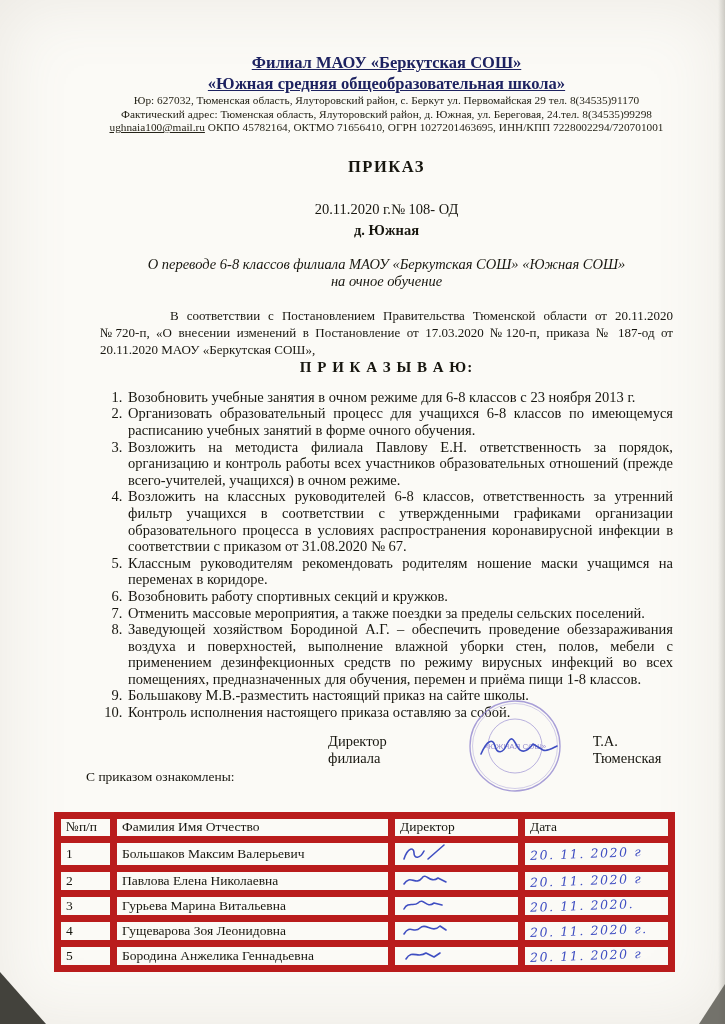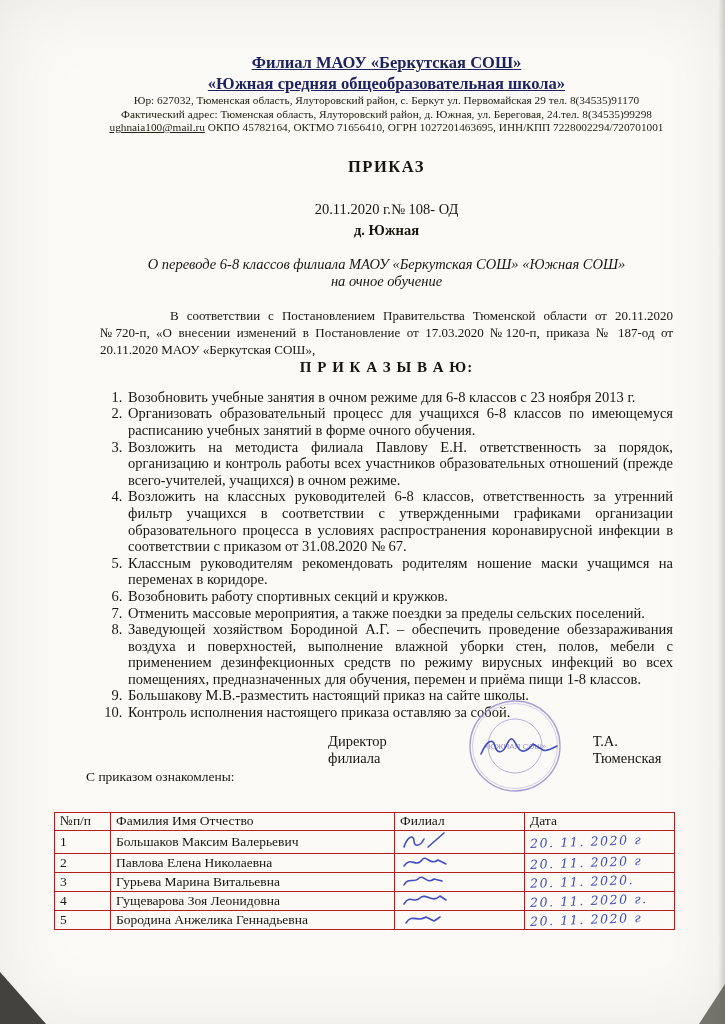--- a/index.html
+++ b/index.html
@@ -43,21 +43,21 @@
   .name { margin-left:auto; }
 
   .stamp { position:absolute; left:18px; top:-36px; opacity:.85; pointer-events:none; }
   .sig { stroke:#3f4ec2; fill:none; stroke-width:1.6; stroke-linecap:round; stroke-linejoin:round; }
   .sig-director { position:absolute; left:28px; top:0; }
 
   .ack-wrap { margin-left:-46px; margin-right:-2px; margin-top:2px; }
   .ack-label { font-size:13.5px;margin-left:32px; }
   .ack-table { border-collapse:collapse; width:100%; margin-top:27px; table-layout:fixed; }
   .ack-table th, .ack-table td {
-    border:1px solid #b91c1c; padding:0 5px; height:17px;
+    border:7px solid #b91c1c; padding:0 5px; height:17px;
     font-size:13.5px; font-weight:normal; text-align:left; vertical-align:middle;
     overflow:visible; white-space:nowrap;
   }
   .sig-cell { text-align:center; }
   .sig-cell svg { vertical-align:middle; overflow:visible; }
   .hand { color:#3f4ec2; font-style:italic; font-family:"DejaVu Serif",serif;
           font-size:12.5px; letter-spacing:1.6px; display:inline-block; transform:rotate(-2deg); }
 
   .stamp-center-text { font-family:"Liberation Sans",sans-serif; }
 
@@ -134,21 +134,21 @@
         <colgroup>
             <col style="width:56px">
             <col>
             <col style="width:130px">
             <col style="width:150px">
           </colgroup>
         <thead>
           <tr>
             <th>№п/п</th>
             <th>Фамилия Имя Отчество</th>
-            <th>Филиал</th>
+            <th>Директор</th>
             <th>Дата</th>
           </tr>
         </thead>
         <tbody>
           <tr>
             <td>1</td>
             <td>Большаков Максим Валерьевич</td>
             <td class="sig-cell">
               <svg class="sig" width="56" height="22" viewBox="0 0 56 22">
                   <path d="M4 16 C8 4 14 4 14 10 C14 16 20 16 24 8 M28 16 L44 2"></path>

